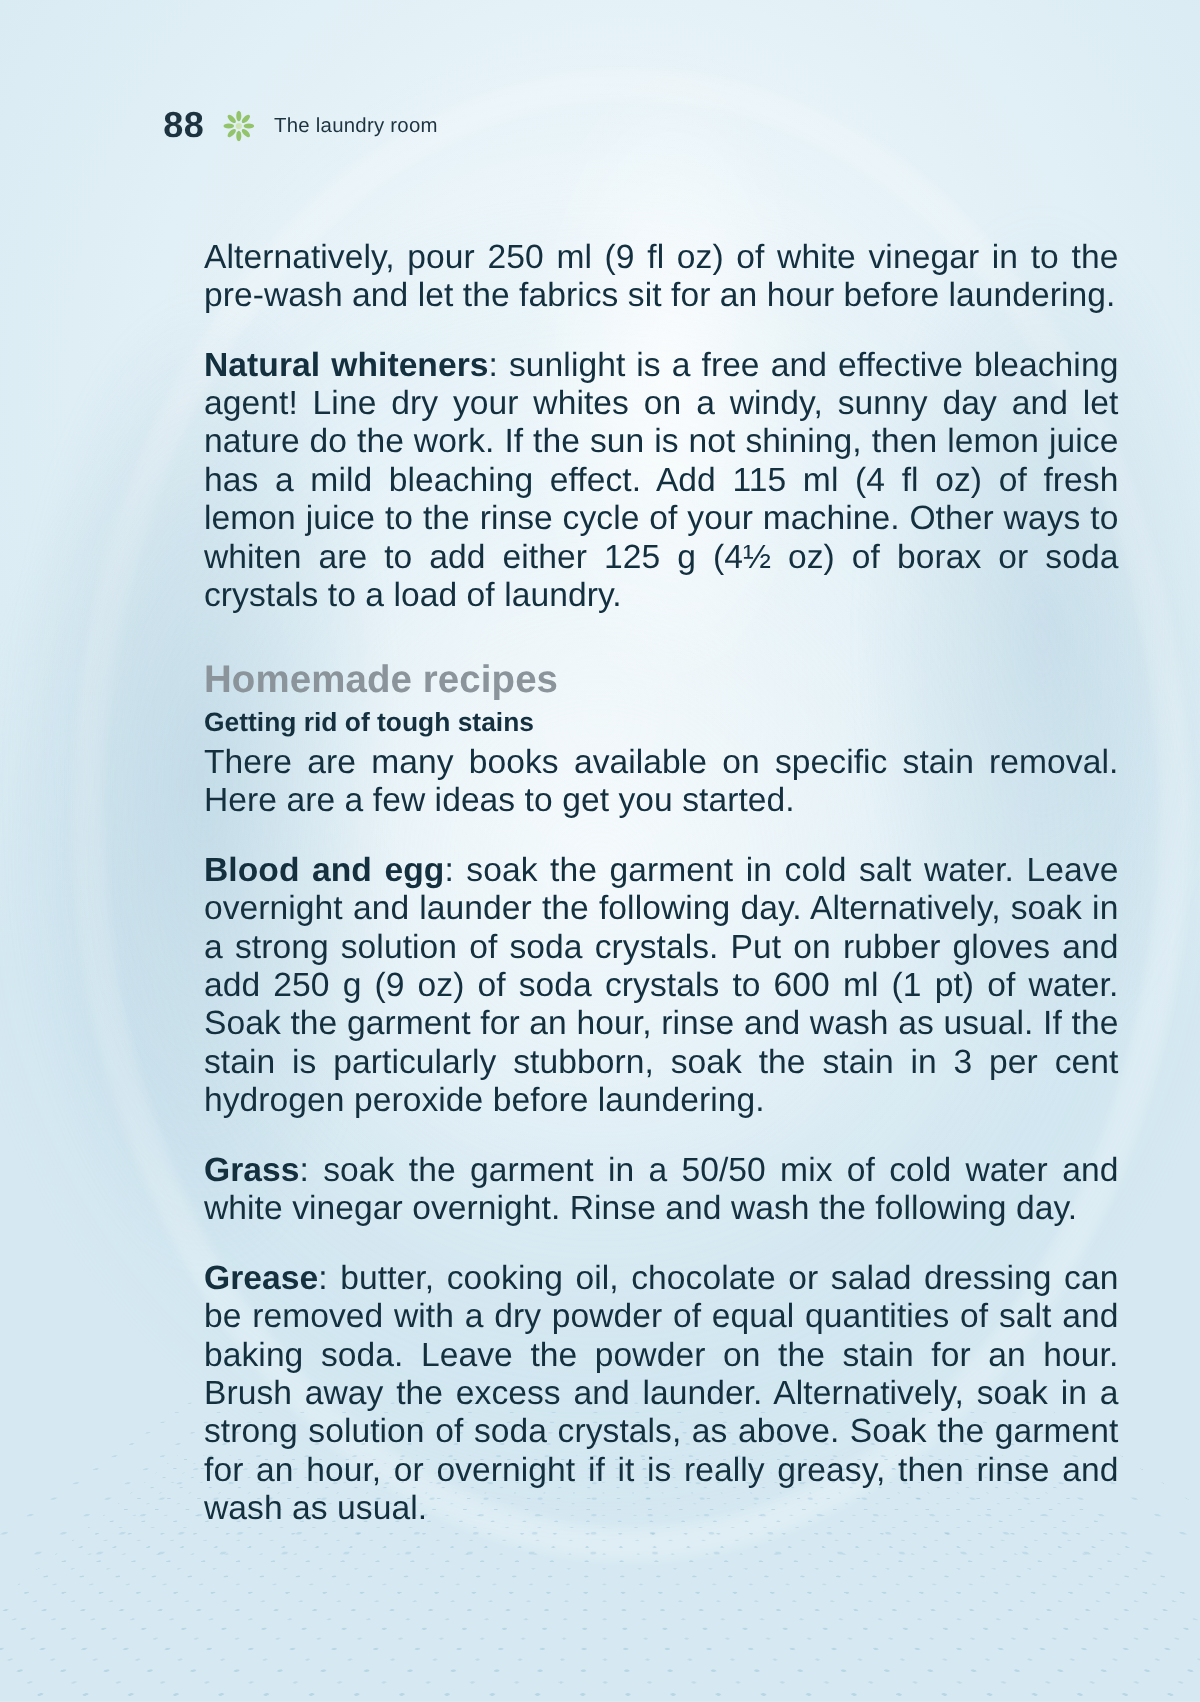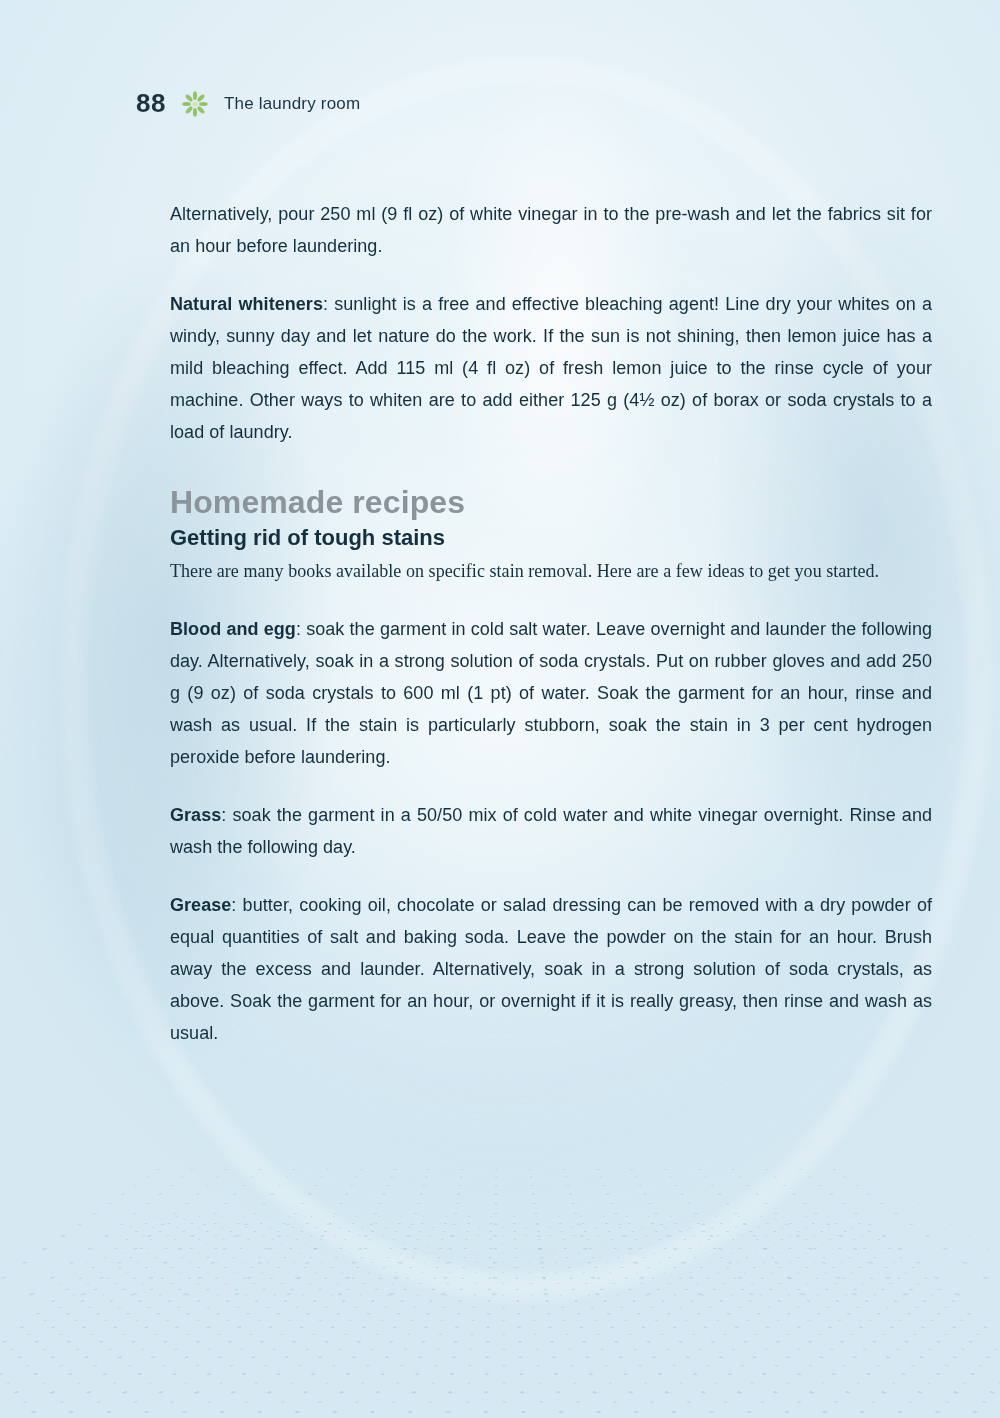--- a/index.html
+++ b/index.html
@@ -123,21 +123,21 @@
     position: absolute;
     left: 136px;
     top: 88px;
     display: flex;
     align-items: center;
     gap: 16px;
   }
   .folio {
     font-family: "Liberation Sans", sans-serif;
     font-weight: bold;
-    font-size: 26px;
+    font-size: 30px;
     color: #1e3340;
     letter-spacing: 0.5px;
   }
   .flower-icon {
     width: 26px;
     height: 26px;
     display: block;
   }
   .header-title {
     font-size: 17px;
@@ -148,21 +148,21 @@
   .content {
     position: absolute;
     left: 170px;
     top: 198px;
     width: 762px;
     color: #14303f;
   }
 
   p.body {
     margin: 0 0 26px 0;
-    font-size: 18px;
+    font-size: 28px;
     line-height: 32px;
     text-align: justify;
     letter-spacing: 0.05px;
     color: #14303f;
   }
   p.body:last-child { margin-bottom: 0; }
   .lead-in {
     font-weight: bold;
   }
 
@@ -174,21 +174,20 @@
     letter-spacing: 0.1px;
   }
   .sub-head {
     margin: 0 0 4px 0;
     font-size: 22px;
     font-weight: bold;
     color: #14303f;
   }
   .tight {
     margin-top: 0;
-    font-family: Liberation Serif, serif;
   }
 </style>
 </head>
 <body>
 
 <div class="page">
 
   <div class="bg-layer">
     <div class="bg-base"></div>
     <div class="bg-drum"></div>

